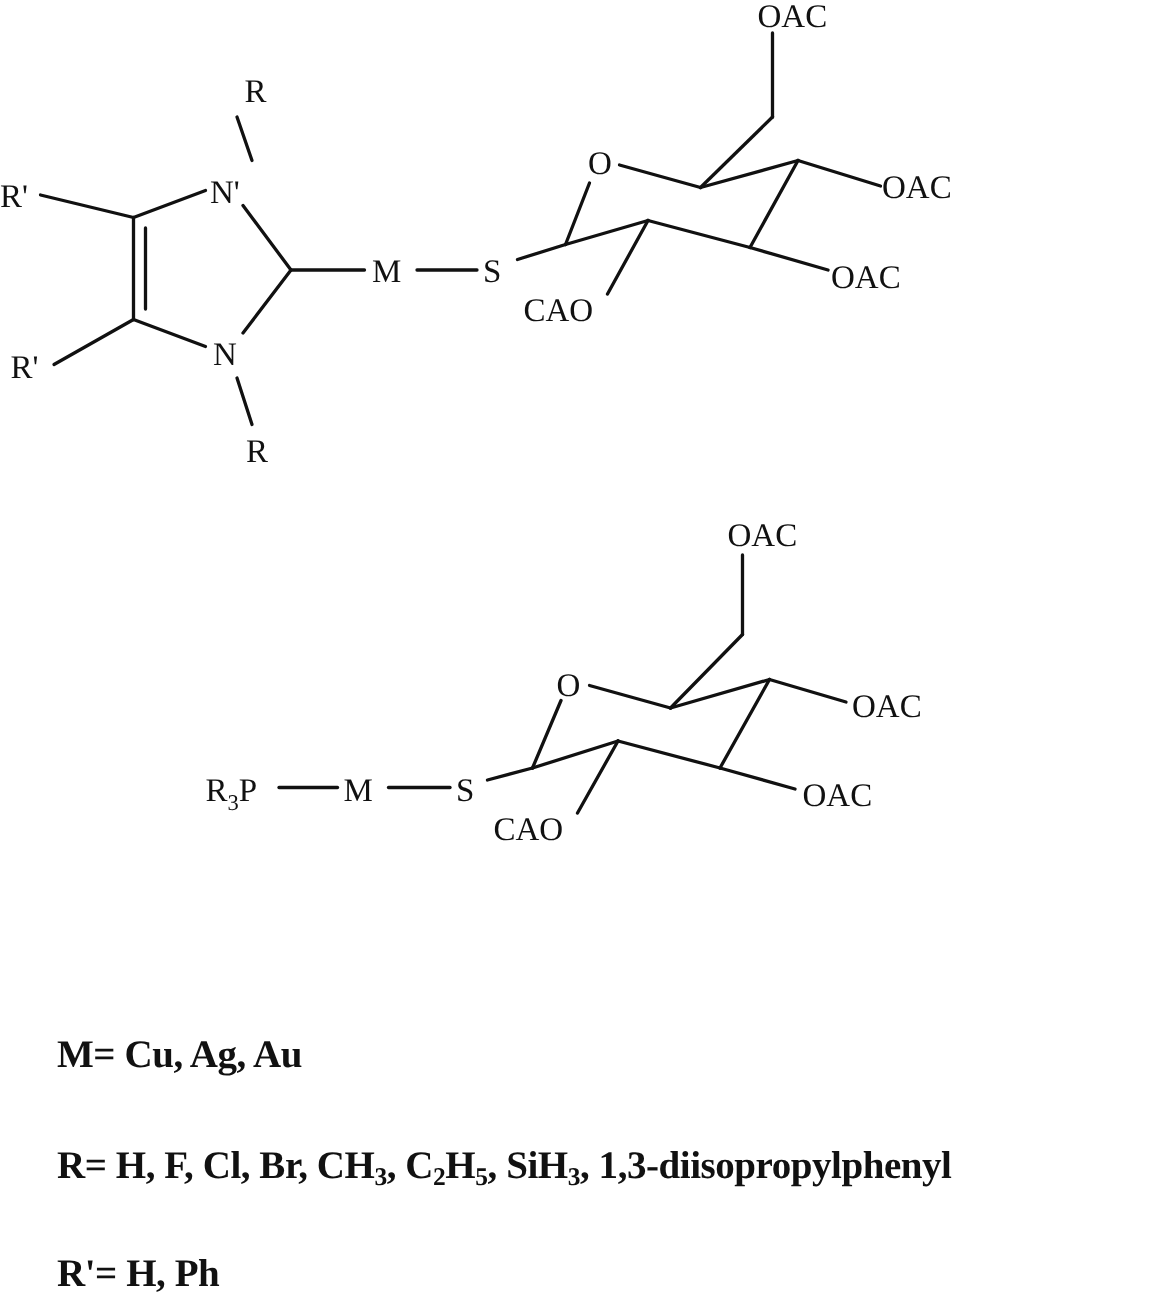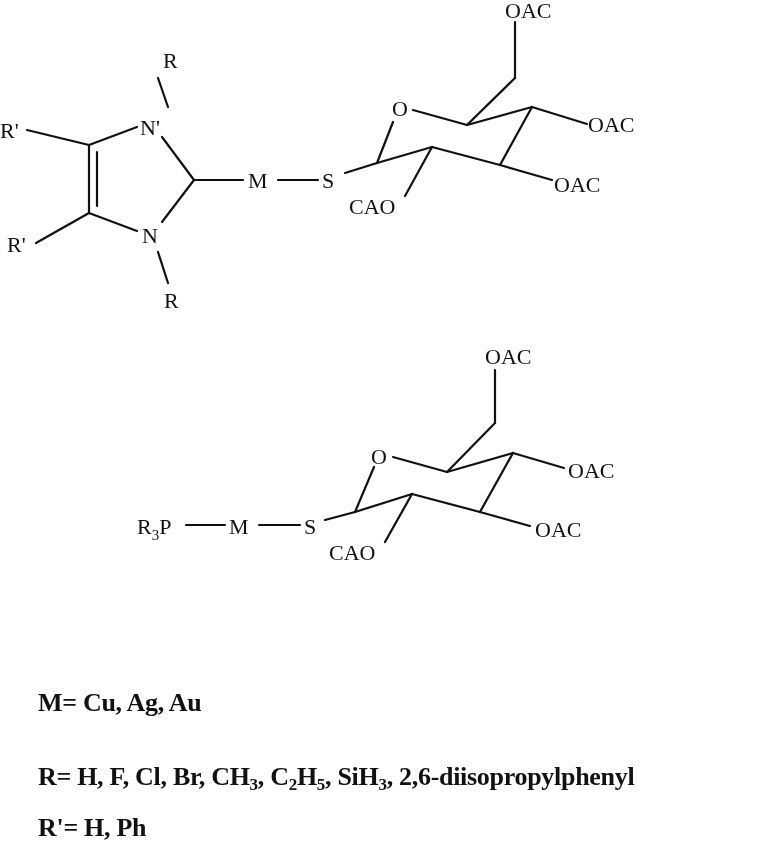--- a/index.html
+++ b/index.html
@@ -79,14 +79,14 @@
     <text x="304" y="534">S</text>
     <text x="371" y="464">O</text>
     <text x="485" y="364">OAC</text>
     <text x="568" y="478">OAC</text>
     <text x="535" y="537">OAC</text>
     <text x="329" y="560">CAO</text>
   </g>
 </svg>
 
 <div class="legend" style="top:690px;">M= Cu, Ag, Au</div>
-<div class="legend" style="top:764px;"><span>R= H, F, Cl, Br, CH</span><sub>3</sub><span>, C</span><sub>2</sub><span>H</span><sub>5</sub><span>, SiH</span><sub>3</sub><span>, 2,6-diisopropylphenyl</span></div>
-<div class="legend" style="top:815px;text-align:right;">R'= H, Ph</div>
+<div class="legend" style="top:764px;"><span>R= H, F, Cl, Br, CH</span><sub>3</sub><span>, C</span><sub>2</sub><span>H</span><sub>5</sub><span>, SiH</span><sub>3</sub><span>, 1,3-diisopropylphenyl</span></div>
+<div class="legend" style="top:836px;text-align:right;">R'= H, Ph</div>
 
 </body></html>

